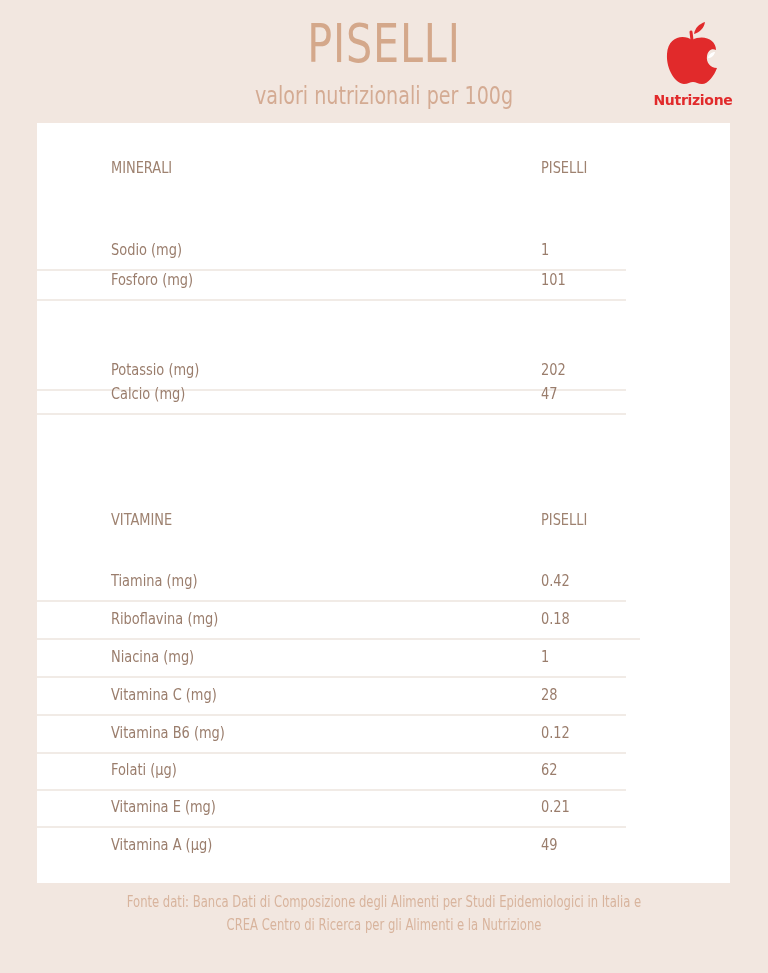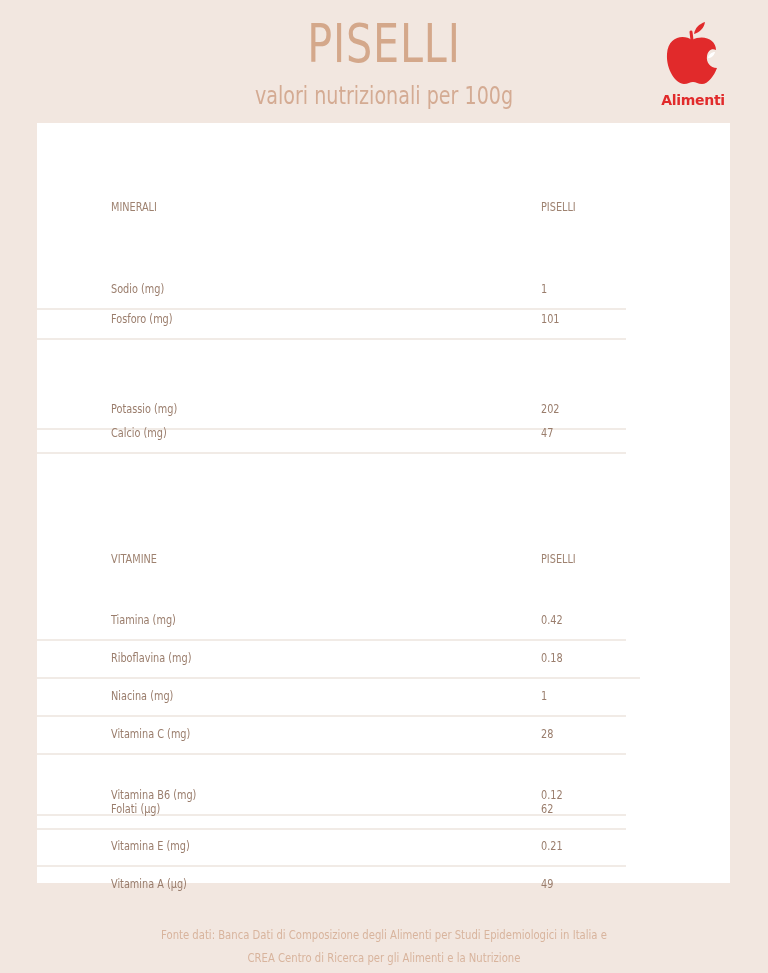--- a/index.html
+++ b/index.html
@@ -25,46 +25,46 @@
     position:absolute; left:0; top:72px; width:90px; text-align:center;
     color:#e12a2b; font-weight:bold; font-size:14px; line-height:16px;
     font-family:"DejaVu Sans",sans-serif; letter-spacing:-0.3px;
   }
   .card {
     position:absolute; left:37px; top:123px; width:693px; height:760px;
     background:#ffffff;
   }
   .row {
     position:absolute; left:0; width:589px; height:38px;
-    color:#9a7d6c; font-size:12px; line-height:38px;margin-top:39px;
+    color:#9a7d6c; font-size:16px; line-height:38px;
   }
   .row .lbl { position:absolute; left:74px; transform-origin:left center; transform:scaleX(0.9); white-space:nowrap; }
   .row .val { position:absolute; left:504px; transform-origin:left center; transform:scaleX(0.9); white-space:nowrap; }
   .row.hdr { color:#9e8270; }
   .row.div { border-bottom:2px solid #f1ebe6; }
   .footer {
-    position:absolute; left:0; width:768px; top:923px;
-    text-align:center; color:#d8b49d; font-size:13px; line-height:23px;
+    position:absolute; left:0; width:768px; top:891px;
+    text-align:center; color:#d8b49d; font-size:15px; line-height:23px;
   }
   .footer span { display:block; transform:scaleX(0.86); white-space:nowrap; }
 </style>
 </head>
 <body>
 
 <div class="title">PISELLI</div>
 <div class="subtitle">valori nutrizionali per 100g</div>
 
 <div class="logo">
   <svg width="58" height="68" viewBox="0 0 58 68">
     <path d="M30 14 C31 8 35 4 41 2 C40 8 36 12 30 14 Z" fill="#e12a2b"></path>
     <path d="M28 20 L27 12" stroke="#e12a2b" stroke-width="3" fill="none" stroke-linecap="round"></path>
     <path d="M28 20 C20 14 4 16 3 34 C2 50 12 64 20 64 C24 64 26 62 29 62 C32 62 34 64 38 64 C44 64 50 56 53 48 C46 48 42 42 43 36 C44 30 48 28 52 30 C52 20 40 14 28 20 Z" fill="#e12a2b"></path>
     <path d="M44 38 C45 34 48 32 51 32 C50 36 47 38 44 38 Z" fill="#ffffff"></path>
   </svg>
-  <div class="logo-text">Alimenti</div>
+  <div class="logo-text">Nutrizione</div>
 </div>
 
 <div class="card">
 
   <div class="row hdr" style="top:26px;">
     <span class="lbl">MINERALI</span>
     <span class="val">PISELLI</span>
   </div>
 
   <div class="row div" style="top:108px;">
@@ -98,21 +98,21 @@
     <span class="val">0.18</span>
   </div>
   <div class="row div" style="top:515px;">
     <span class="lbl">Niacina (mg)</span>
     <span class="val">1</span>
   </div>
   <div class="row div" style="top:553px;">
     <span class="lbl">Vitamina C (mg)</span>
     <span class="val">28</span>
   </div>
-  <div class="row div" style="top:614px;">
+  <div class="row div" style="top:591px;">
     <span class="lbl">Vitamina B6 (mg)</span>
     <span class="val">0.12</span>
   </div>
   <div class="row div" style="top:628px;text-decoration:underline;">
     <span class="lbl">Folati (μg)</span>
     <span class="val">62</span>
   </div>
   <div class="row div" style="top:665px;">
     <span class="lbl">Vitamina E (mg)</span>
     <span class="val">0.21</span>

